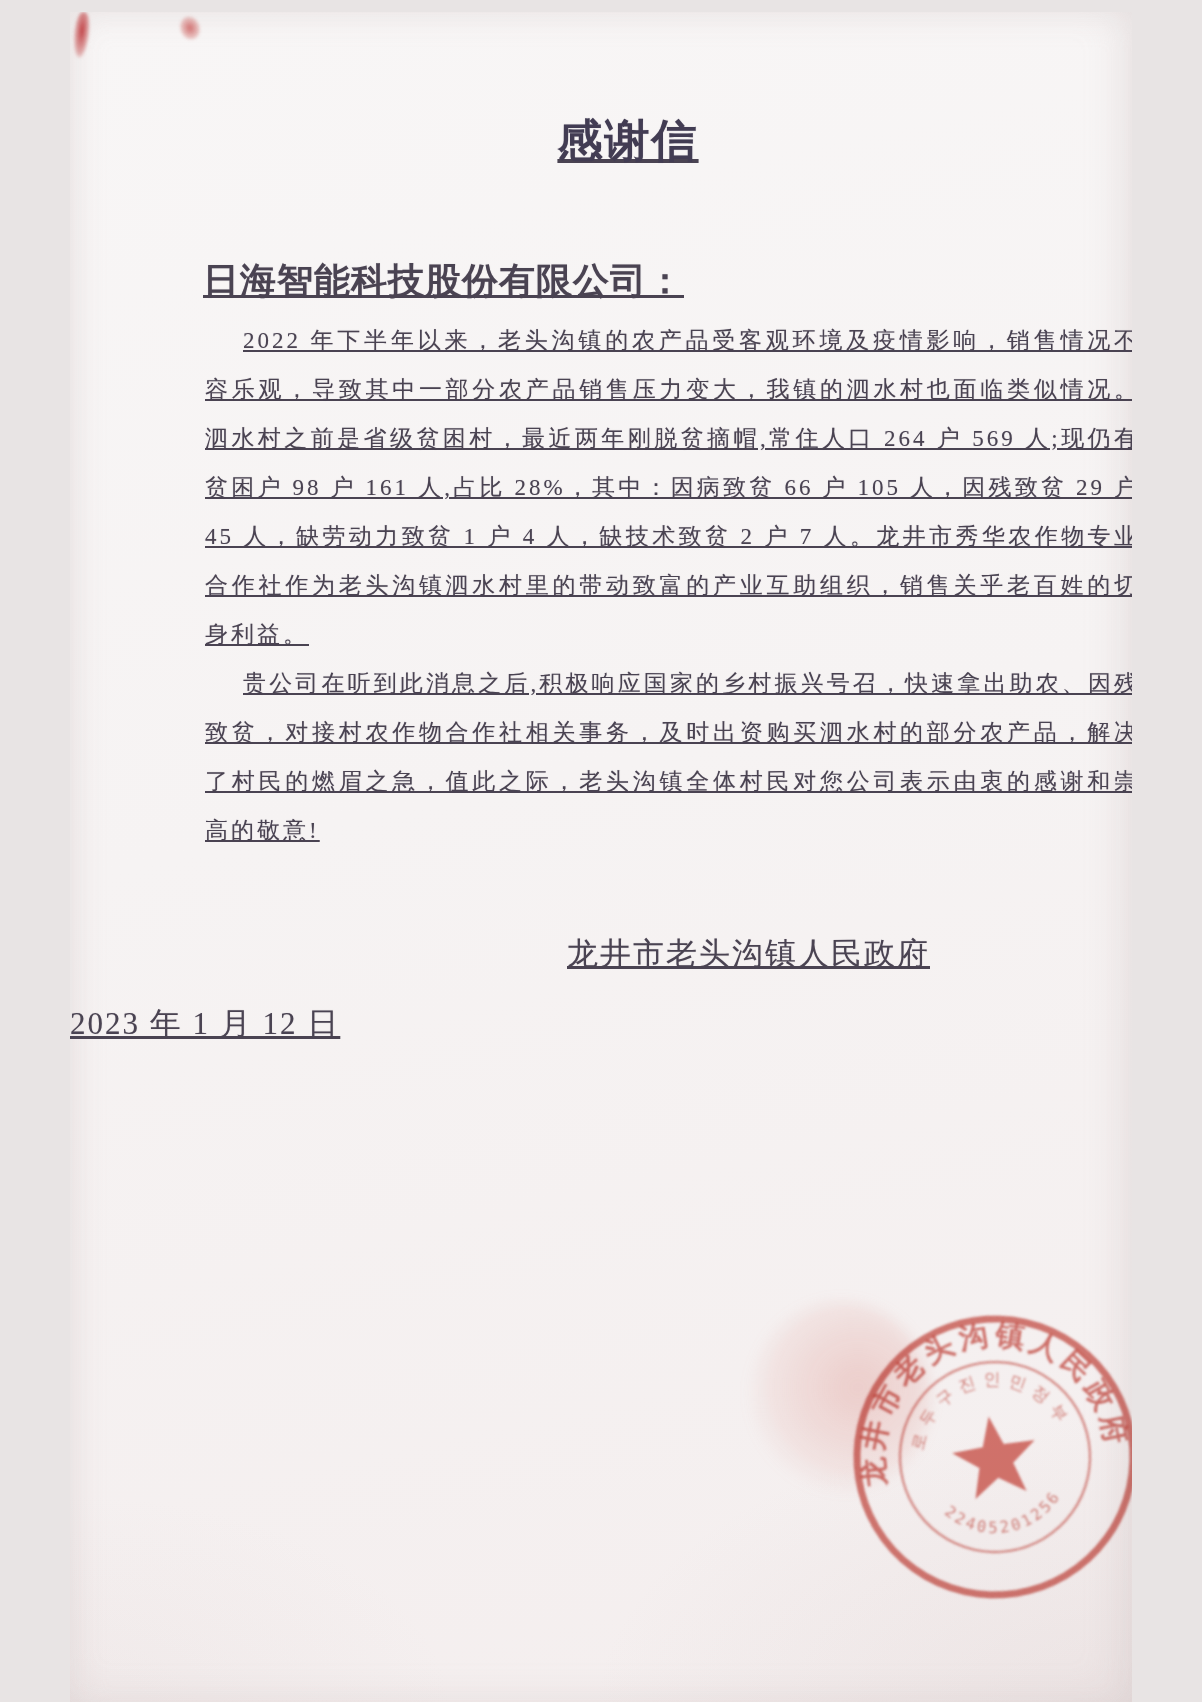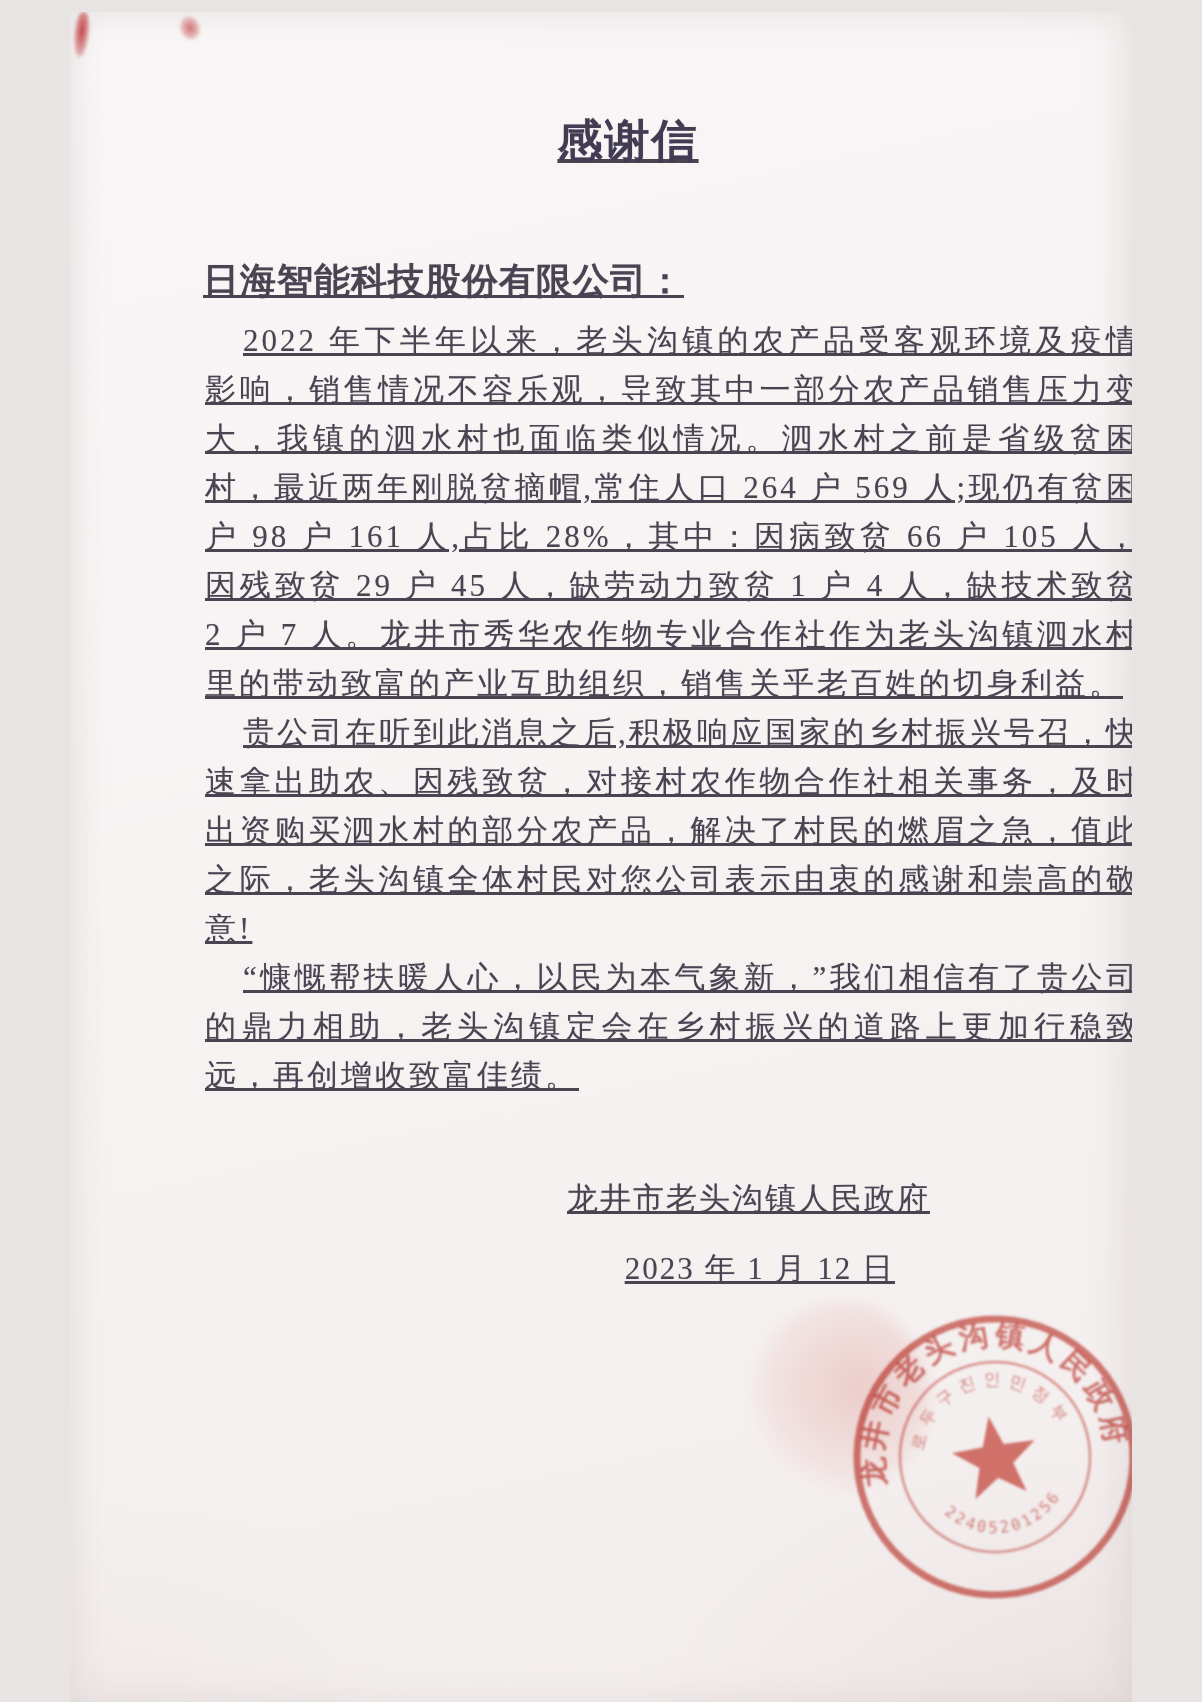--- a/index.html
+++ b/index.html
@@ -48,41 +48,40 @@
     margin:86px 0 0 133px;
     font-size:36px;
     font-weight:700;
     line-height:46px;
     letter-spacing:1px;
     text-shadow:0 0 1px rgba(74,67,82,0.3);
   }
   .body{
     width:935px;
     margin:12px 0 0 135px;
-    font-size:31px;
+    font-size:23px;
     line-height:49px;
     letter-spacing:3px;
     text-align:justify;
     text-shadow:0 0 1px rgba(74,67,82,0.3);
   }
   .body p{margin:0;text-indent:38px;}
   .signature{
     margin-top:76px;
     text-align:right;
     padding-right:202px;
     font-size:31px;
     line-height:46px;
     letter-spacing:2px;
     position:relative;
     z-index:2;
     text-shadow:0 0 1px rgba(74,67,82,0.3);
   }
   .date{
     margin-top:24px;
-    text-align:right;
     padding-right:237px;
     font-size:31px;
     line-height:46px;
     letter-spacing:2px;
     position:relative;
     z-index:2;
     text-shadow:0 0 1px rgba(74,67,82,0.3);
   }
   
   .seal-blotch{
@@ -120,21 +119,20 @@
   <div class="smudge smudge-1"></div>
   <div class="smudge smudge-2"></div>
 
   <h1 class="title">感谢信</h1>
 
   <div class="recipient">日海智能科技股份有限公司：</div>
 
   <div class="body">
     <p>2022 年下半年以来，老头沟镇的农产品受客观环境及疫情影响，销售情况不容乐观，导致其中一部分农产品销售压力变大，我镇的泗水村也面临类似情况。泗水村之前是省级贫困村，最近两年刚脱贫摘帽,常住人口 264 户 569 人;现仍有贫困户 98 户 161 人,占比 28%，其中：因病致贫 66 户 105 人，因残致贫 29 户 45 人，缺劳动力致贫 1 户 4 人，缺技术致贫 2 户 7 人。龙井市秀华农作物专业合作社作为老头沟镇泗水村里的带动致富的产业互助组织，销售关乎老百姓的切身利益。</p>
     <p>贵公司在听到此消息之后,积极响应国家的乡村振兴号召，快速拿出助农、因残致贫，对接村农作物合作社相关事务，及时出资购买泗水村的部分农产品，解决了村民的燃眉之急，值此之际，老头沟镇全体村民对您公司表示由衷的感谢和崇高的敬意!</p>
-    <p>“慷慨帮扶暖人心，以民为本气象新，”我们相信有了贵公司的鼎力相助，老头沟镇定会在乡村振兴的道路上更加行稳致远，再创增收致富佳绩。</p>
   </div>
 
   <div class="signature">龙井市老头沟镇人民政府</div>
   <div class="date">2023 年 1 月 12 日</div>
 
   <div class="seal-blotch"></div>
 
   <svg class="seal" viewBox="0 0 300 300" xmlns="http://www.w3.org/2000/svg">
     <defs>
       <filter id="sealBlur" x="-10%" y="-10%" width="120%" height="120%">

